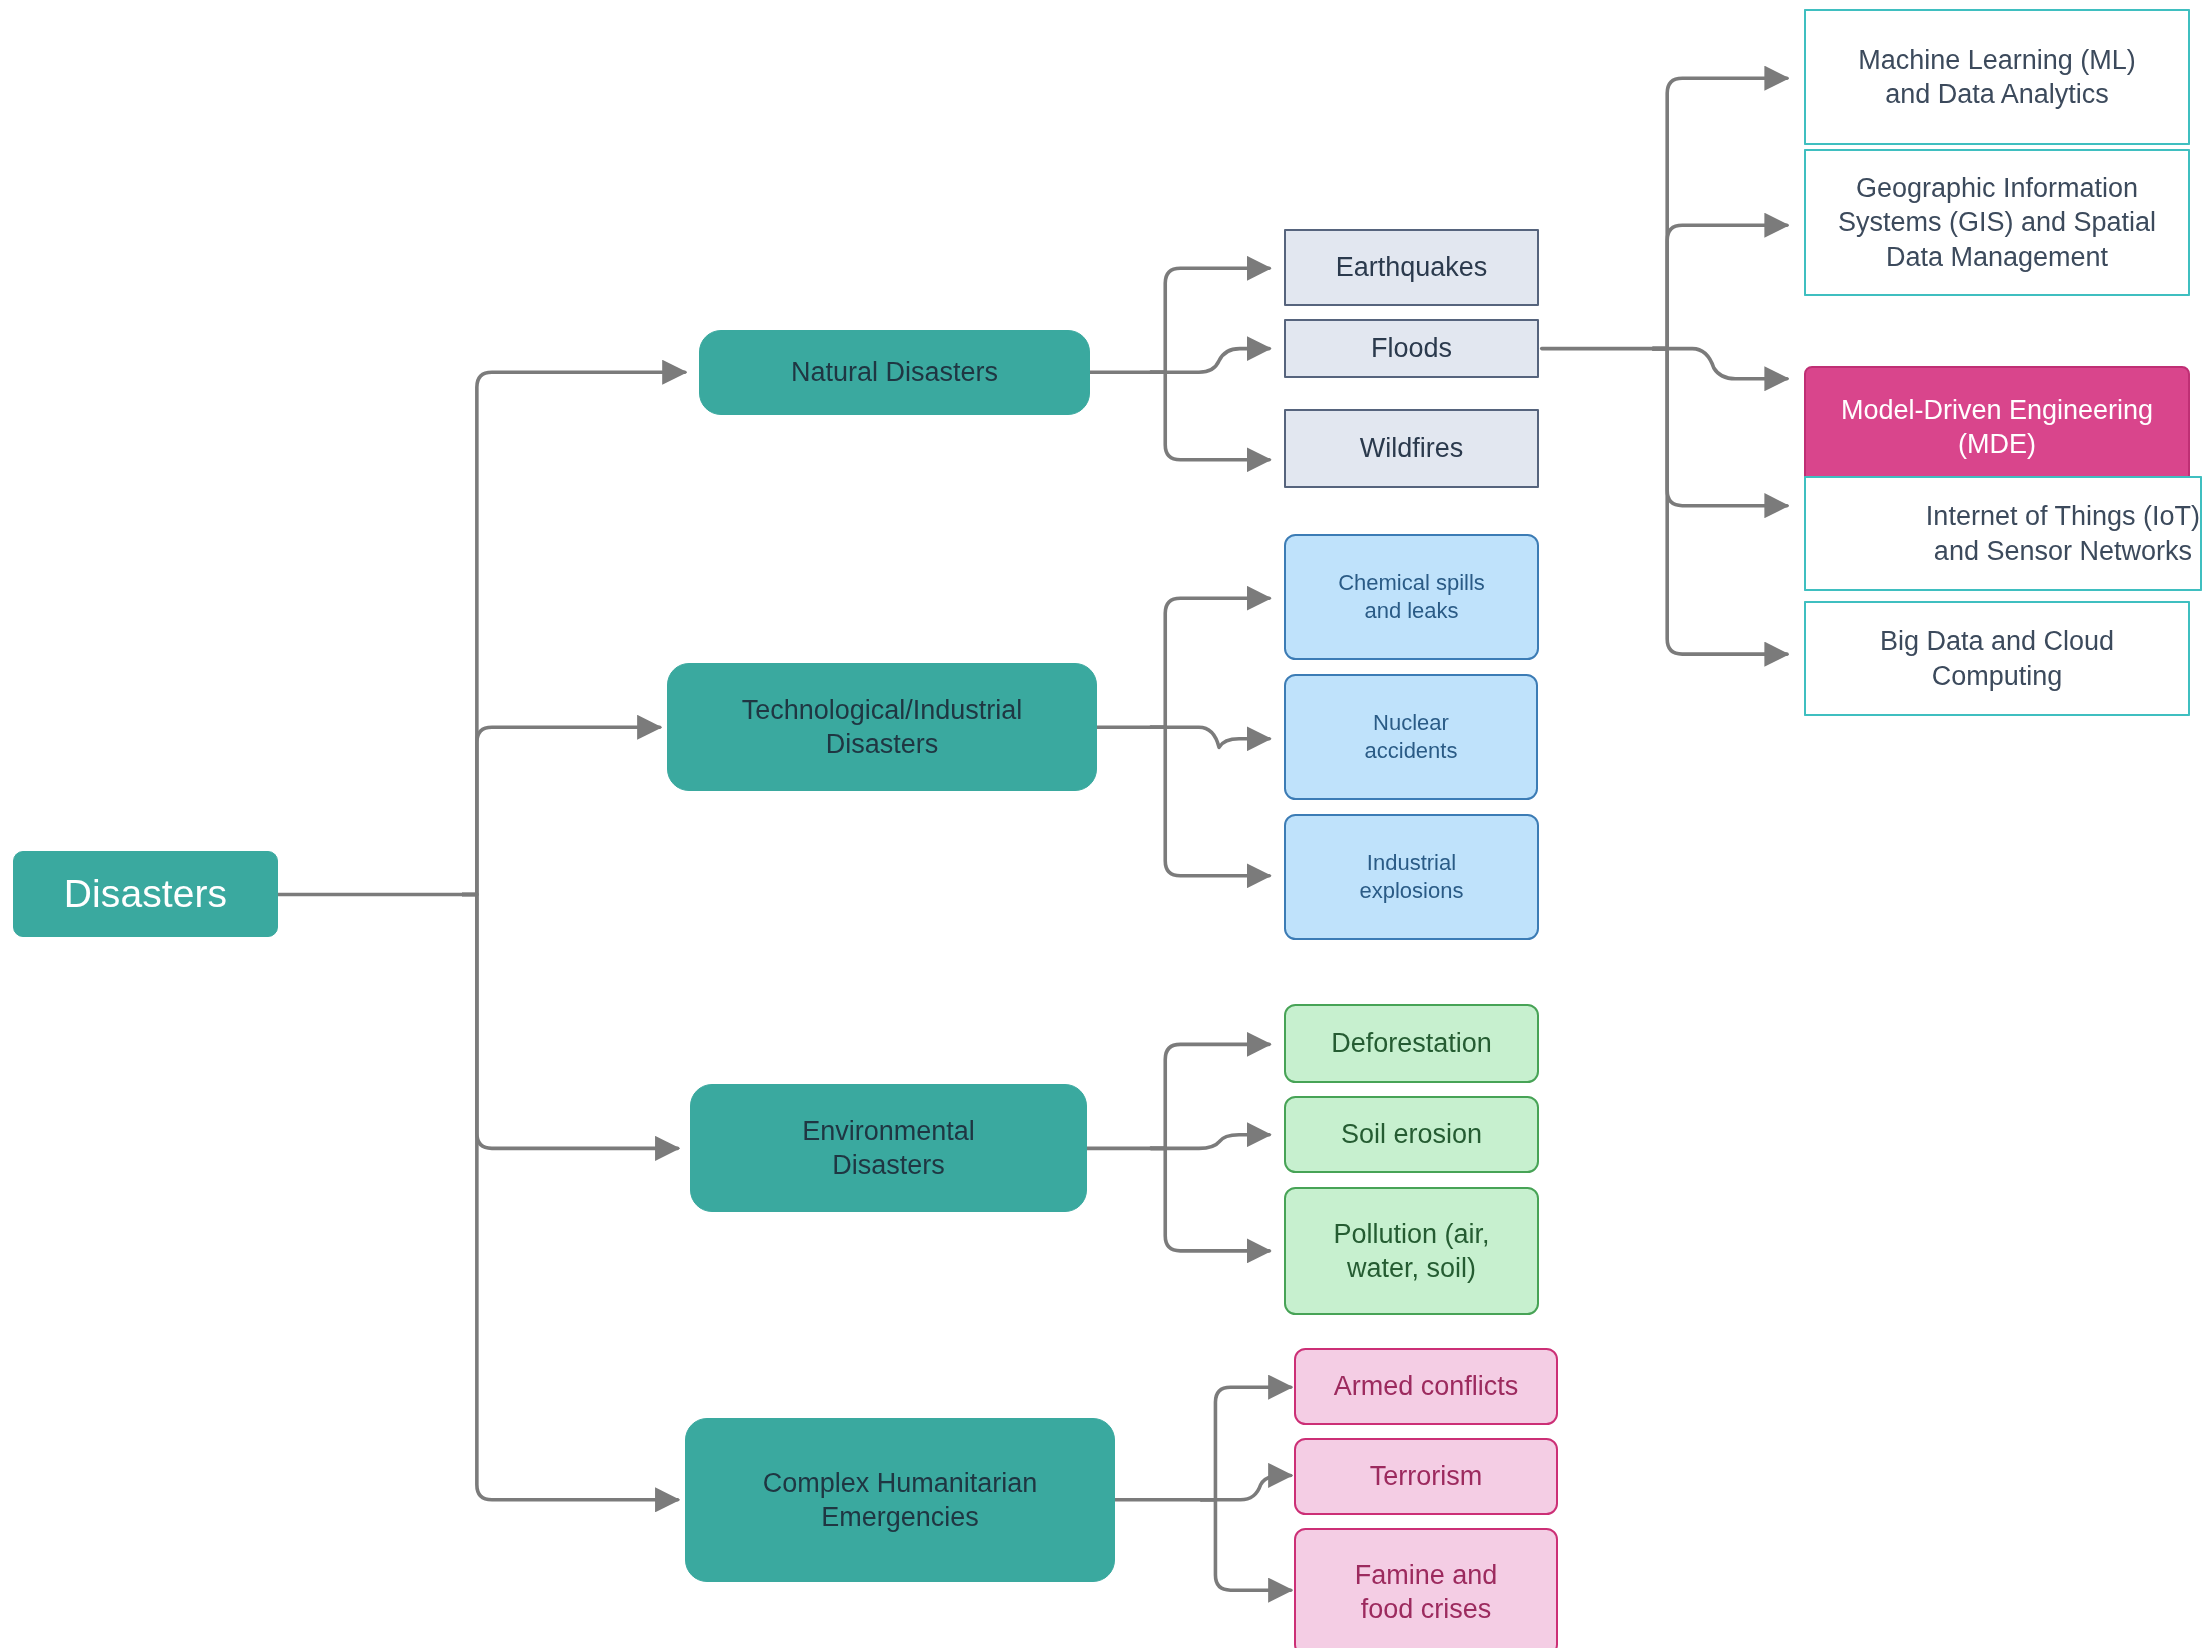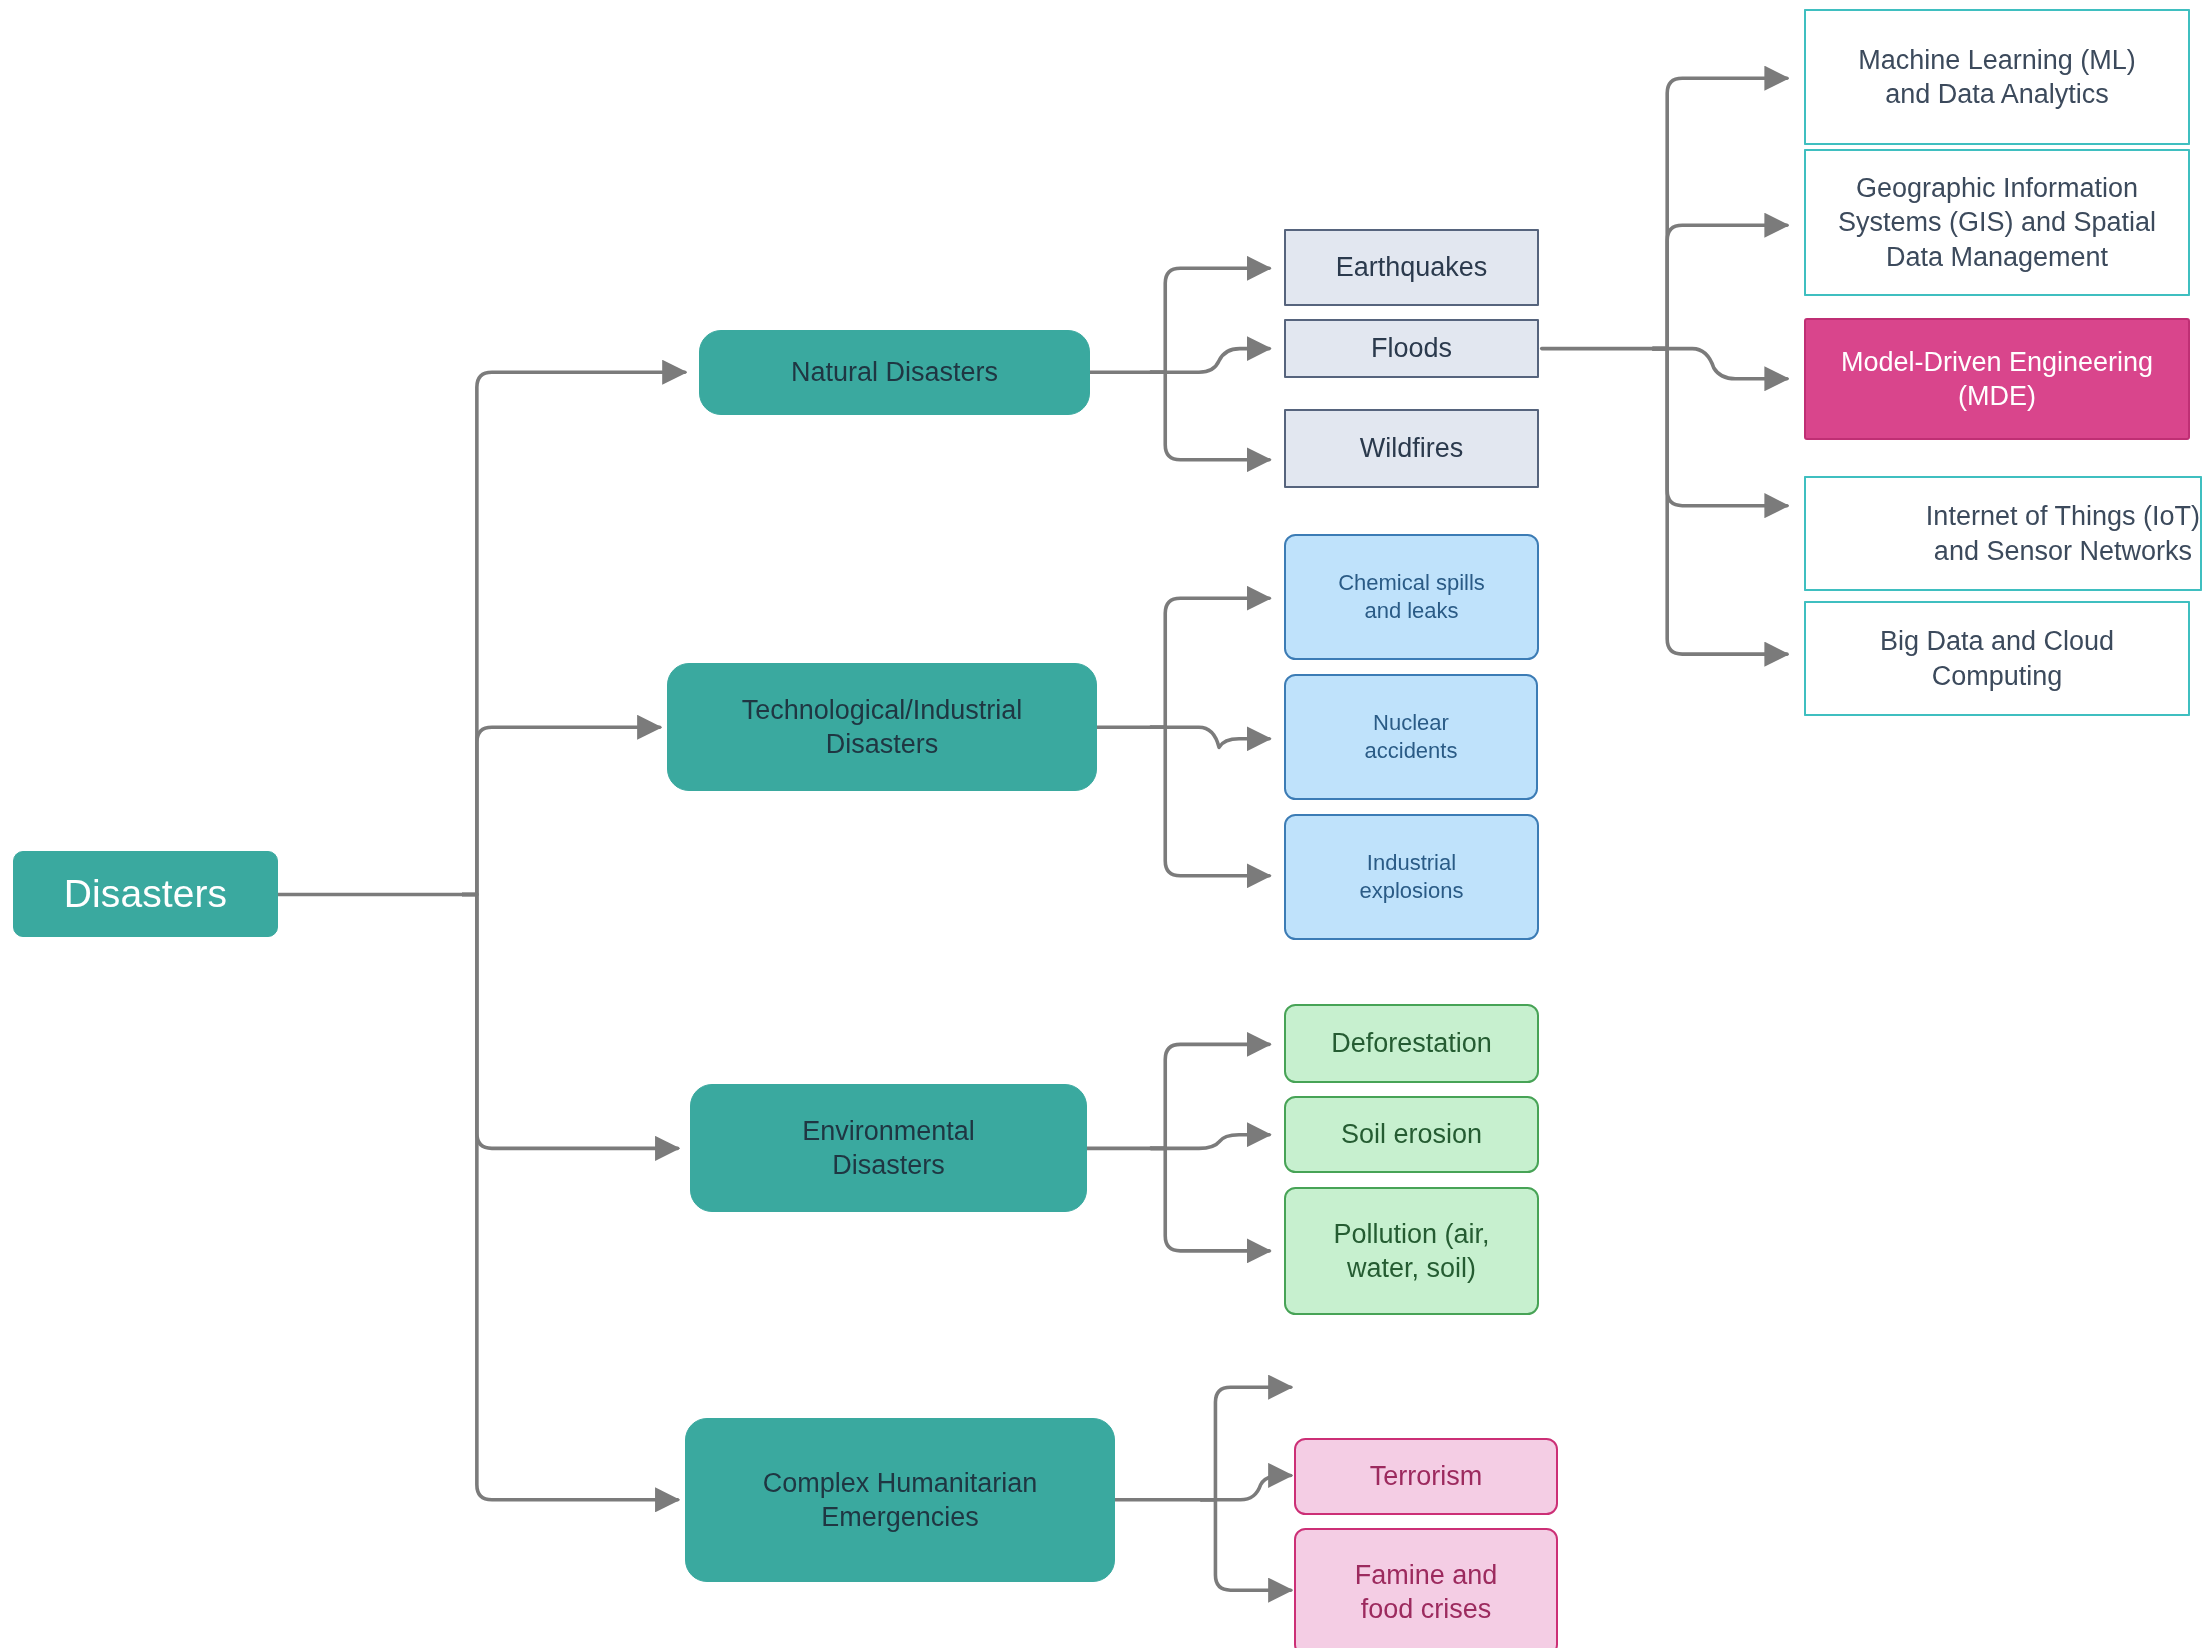--- a/index.html
+++ b/index.html
@@ -91,22 +91,23 @@
     background: #ffffff;
     color: #3c4a5c;
     border: 2.9px solid #3fbfc0;
     border-radius: 0.7px;
     font-size: 27px;
   }
   .n-tech-hl {
     background: #d9458c;
     color: #ffffff;
     border: 2.9px solid #bf2f74;
-    border-radius: 3px;
-    font-size: 27px;
+    border-radius: 8px;
+    font-size: 27px;
+    margin-top: 48px;
   }
 </style>
 </head>
 <body>
 
 <div id="stage">
 
   <svg id="edges" viewBox="0 0 3075 2299" preserveAspectRatio="none">
     <defs>
       <marker id="arrow" viewBox="0 0 10 10" refX="9" refY="5" markerWidth="7" markerHeight="7" orient="auto-start-reverse">
@@ -201,20 +202,23 @@
     <span>Deforestation</span>
   </div>
   <div class="node n-green" style="left:1284px; top:1096px; width:255px; height:77px;">
     <span>Soil erosion</span>
   </div>
   <div class="node n-green" style="left:1284px; top:1187px; width:255px; height:128px;">
     <span>Pollution (air,
 water, soil)</span>
   </div>
 
+  <div class="node n-pink" style="left:1294px; top:1348px; width:264px; height:77px;">
+    <span>Armed conflicts</span>
+  </div>
   <div class="node n-pink" style="left:1294px; top:1438px; width:264px; height:77px;">
     <span>Terrorism</span>
   </div>
   <div class="node n-pink" style="left:1294px; top:1528px; width:264px; height:128px;">
     <span>Famine and
 food crises</span>
   </div>
 
   <div class="node n-tech" style="left:1804px; top:8.6px; width:386px; height:136px;">
     <span>Machine Learning (ML)

